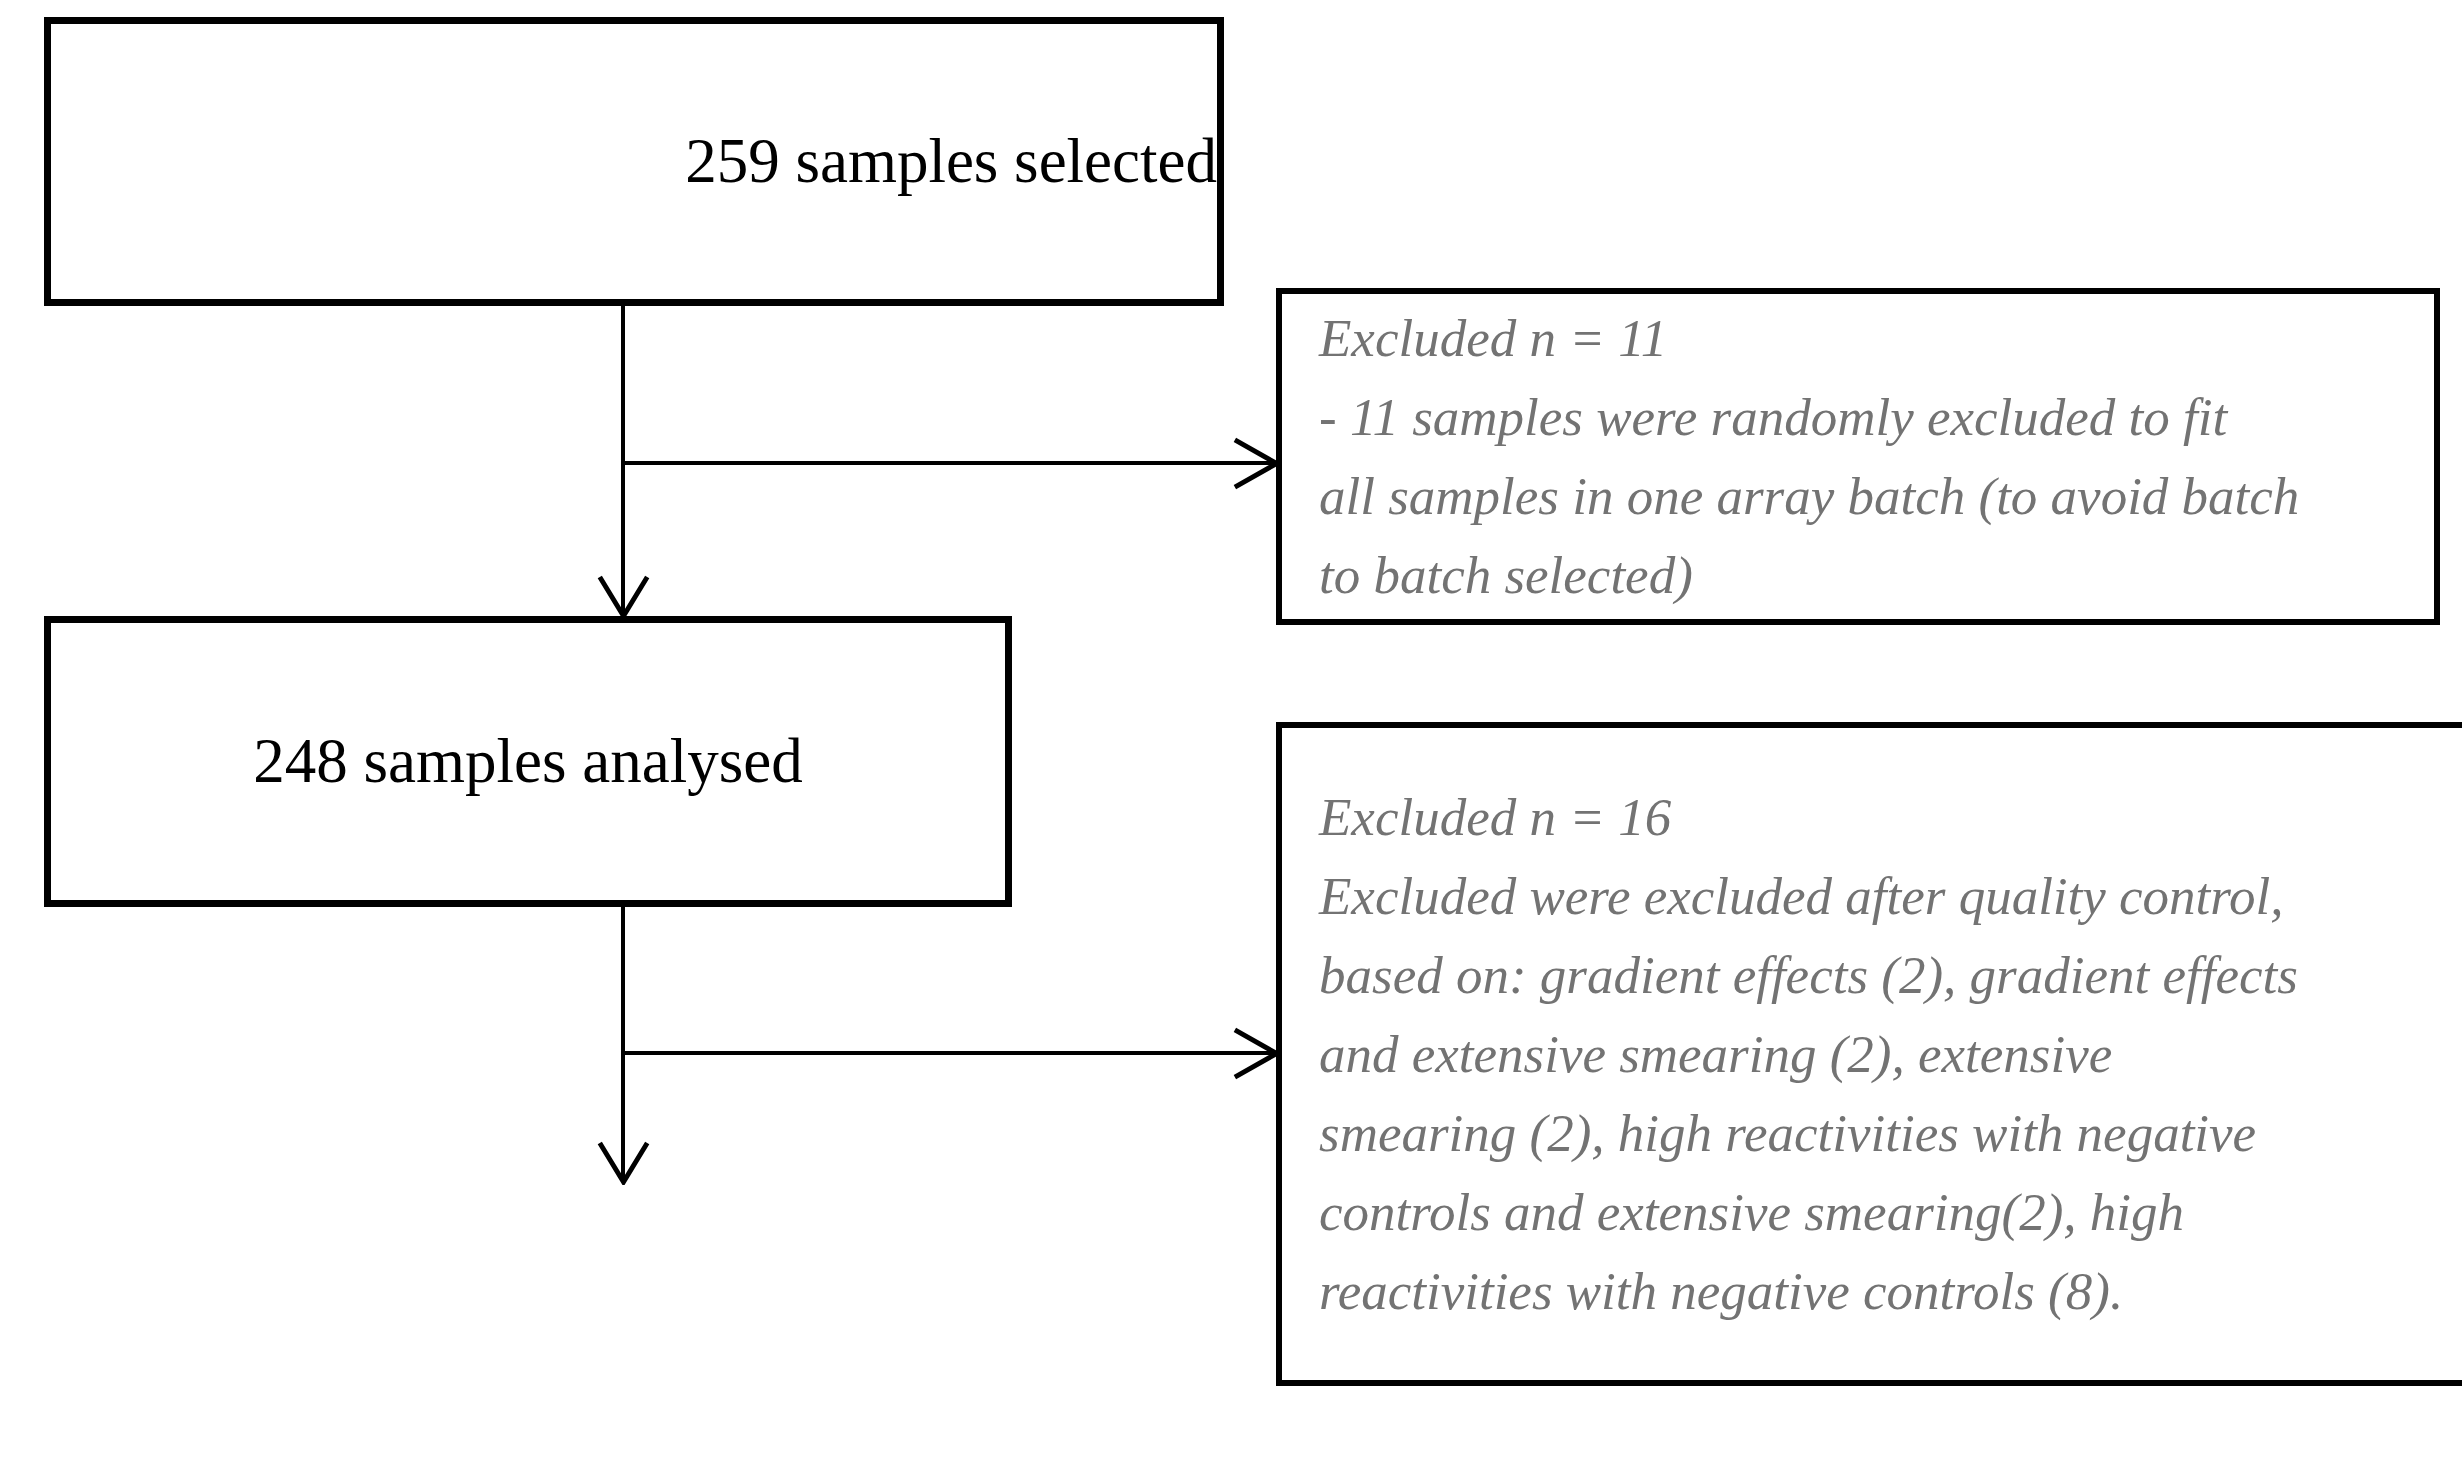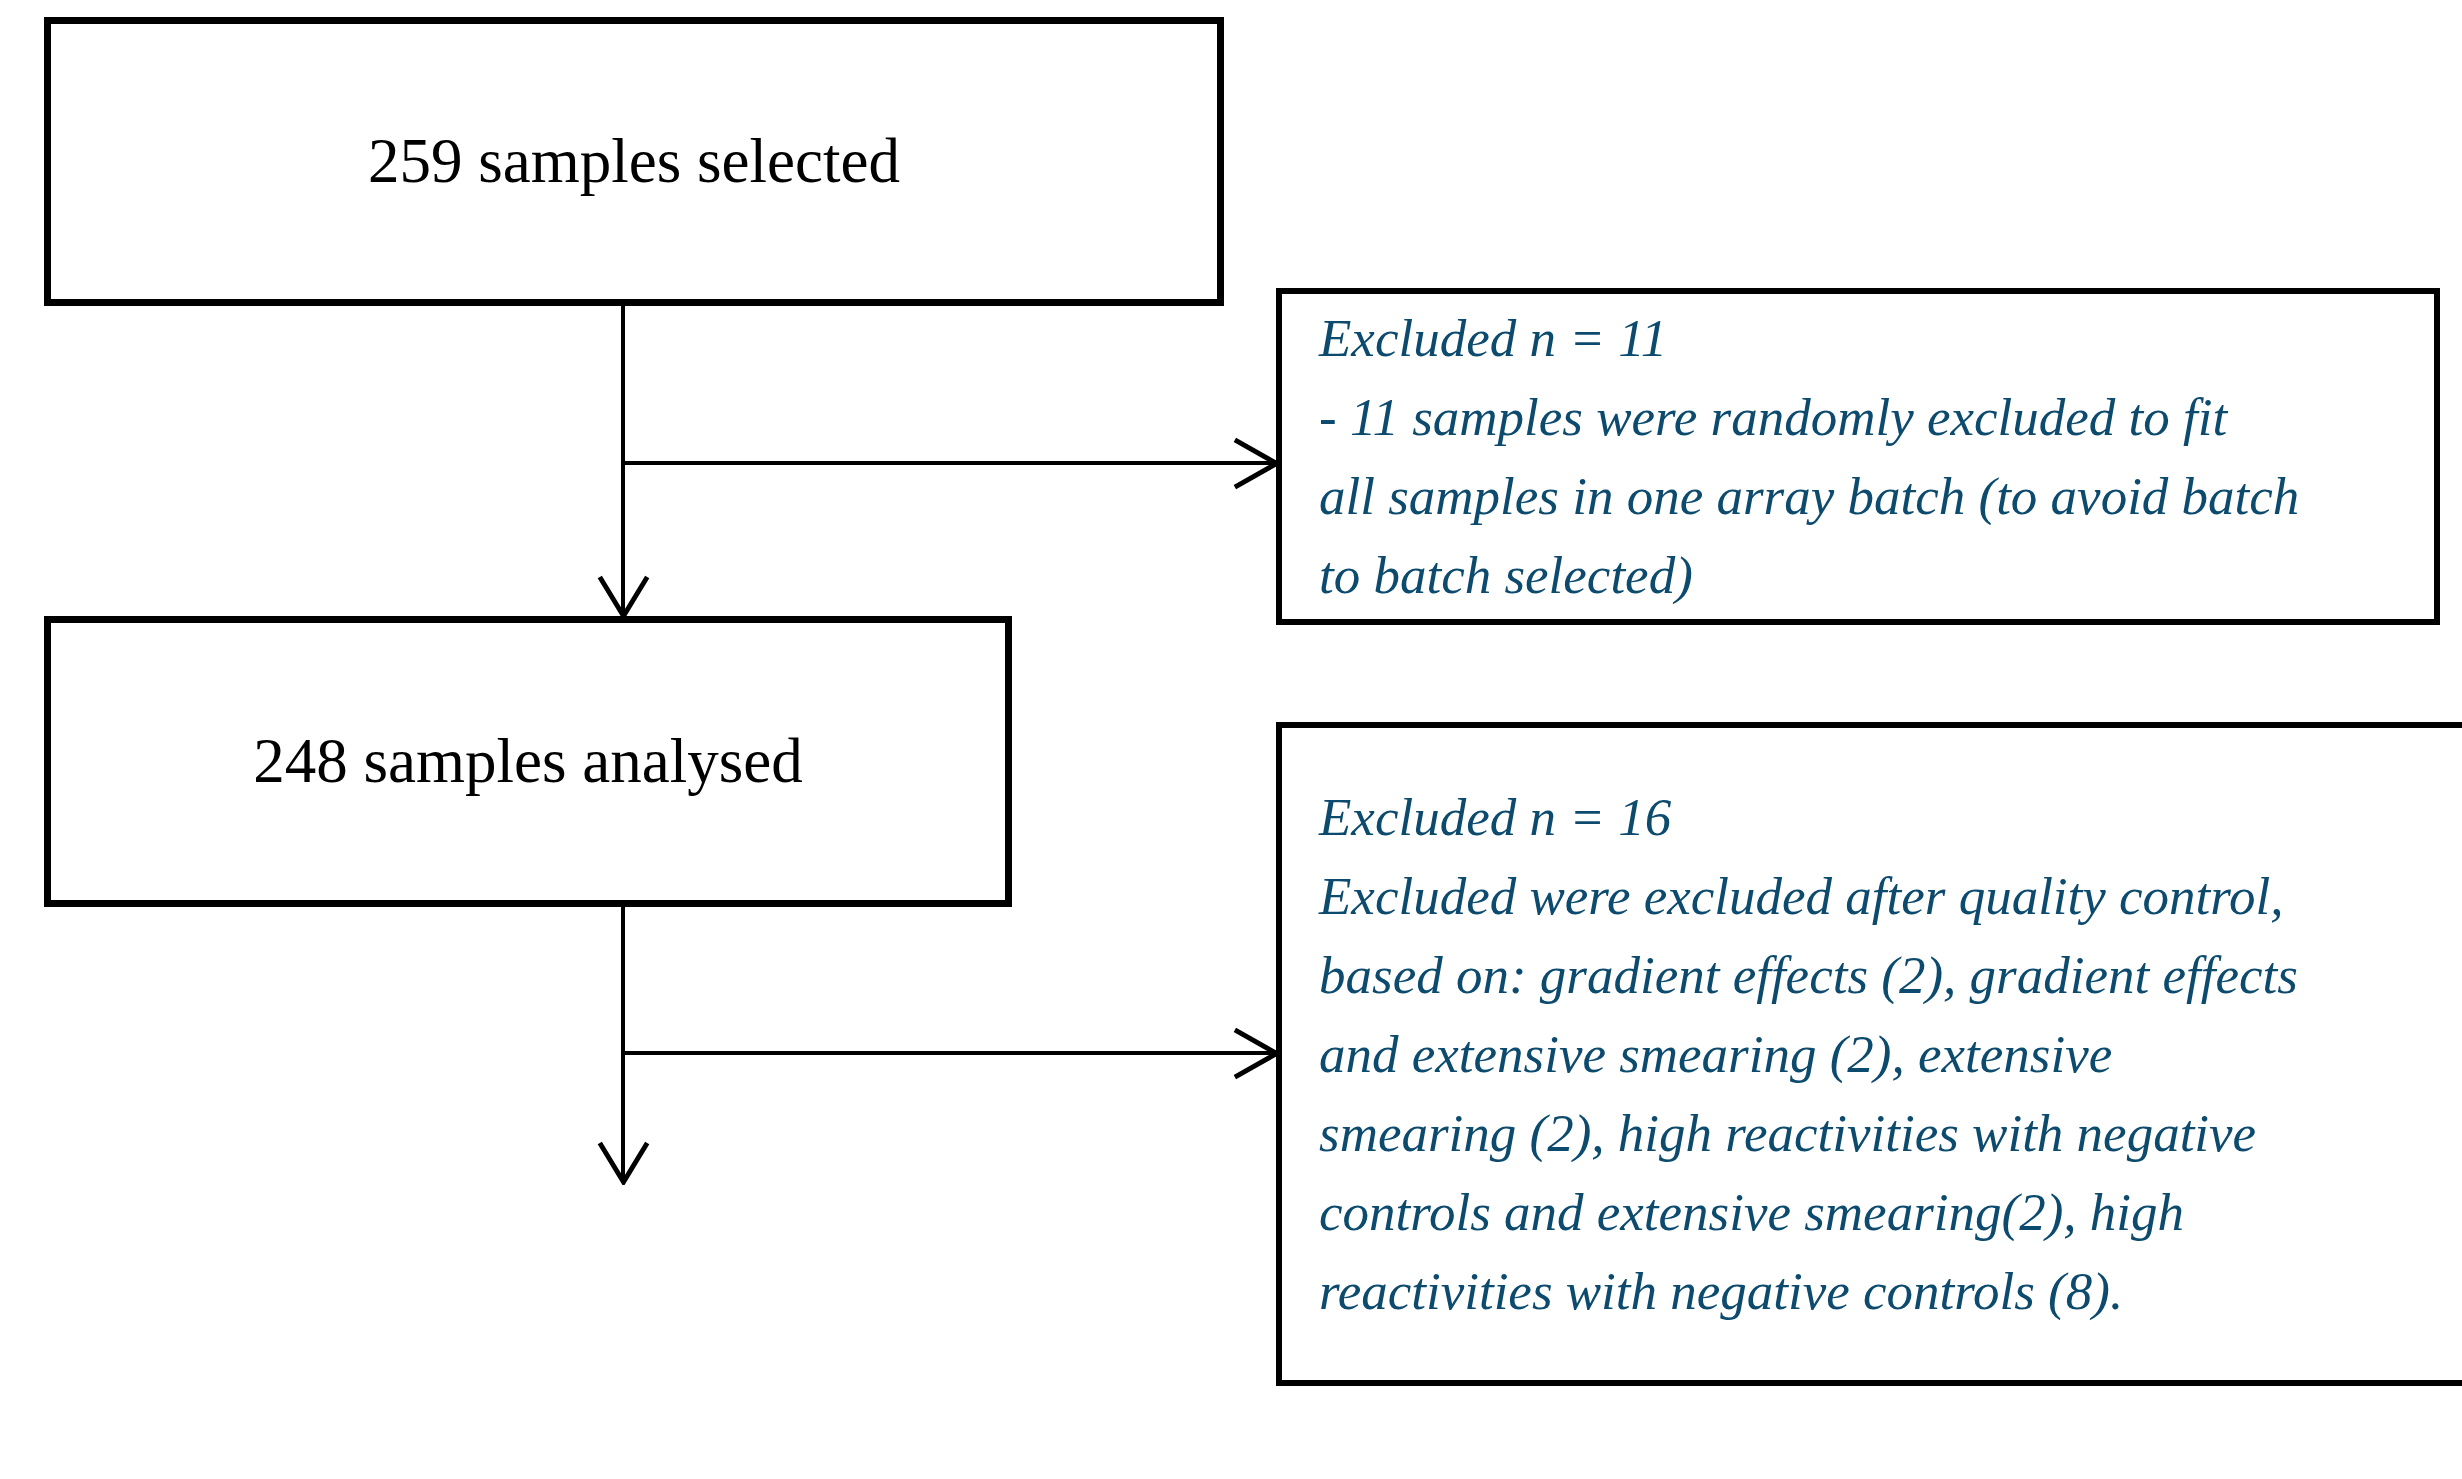--- a/index.html
+++ b/index.html
@@ -38,31 +38,31 @@
     display: flex;
     flex-direction: column;
     justify-content: center;
     padding: 0 17px 0 37px;
   }
   .excl-line {
     font-style: italic;
     font-size: 53px;
     line-height: 79px;
     white-space: nowrap;
-    color: #0c4a6e;
+    color: #737373;
   }
   .connector {
     position: absolute;
     background: #000000;
   }
   .arrowhead {
     position: absolute;
   }
   
-  #box-selected { left: 44px;   top: 17px;   width: 1180px; height: 289px; }
+  #box-selected { left: 44px;   top: 17px;   width: 1180px; height: 289px; justify-content: flex-end; }
   #box-analysed { left: 44px;   top: 616px;  width: 968px; height: 291px; }
   #box-included { left: 44px;   top: 1182px; width: 1180px; height: 290px; }
   #box-excl1    { left: 1276px; top: 288px;  width: 1164px; height: 337px; }
   #box-excl2    { left: 1276px; top: 722px; width: 1360px; height: 664px; }
 
   #vshaft1 { left: 621px; top: 305px;  width: 4.2px;   height: 310px; }
   #vshaft2 { left: 621px; top: 907px; width: 4.2px;   height: 273px; }
   #hshaft1 { left: 623px; top: 461px;  width: 650px; height: 4.2px; }
   #hshaft2 { left: 623px; top: 1051px; width: 650px; height: 4.2px; }
 

